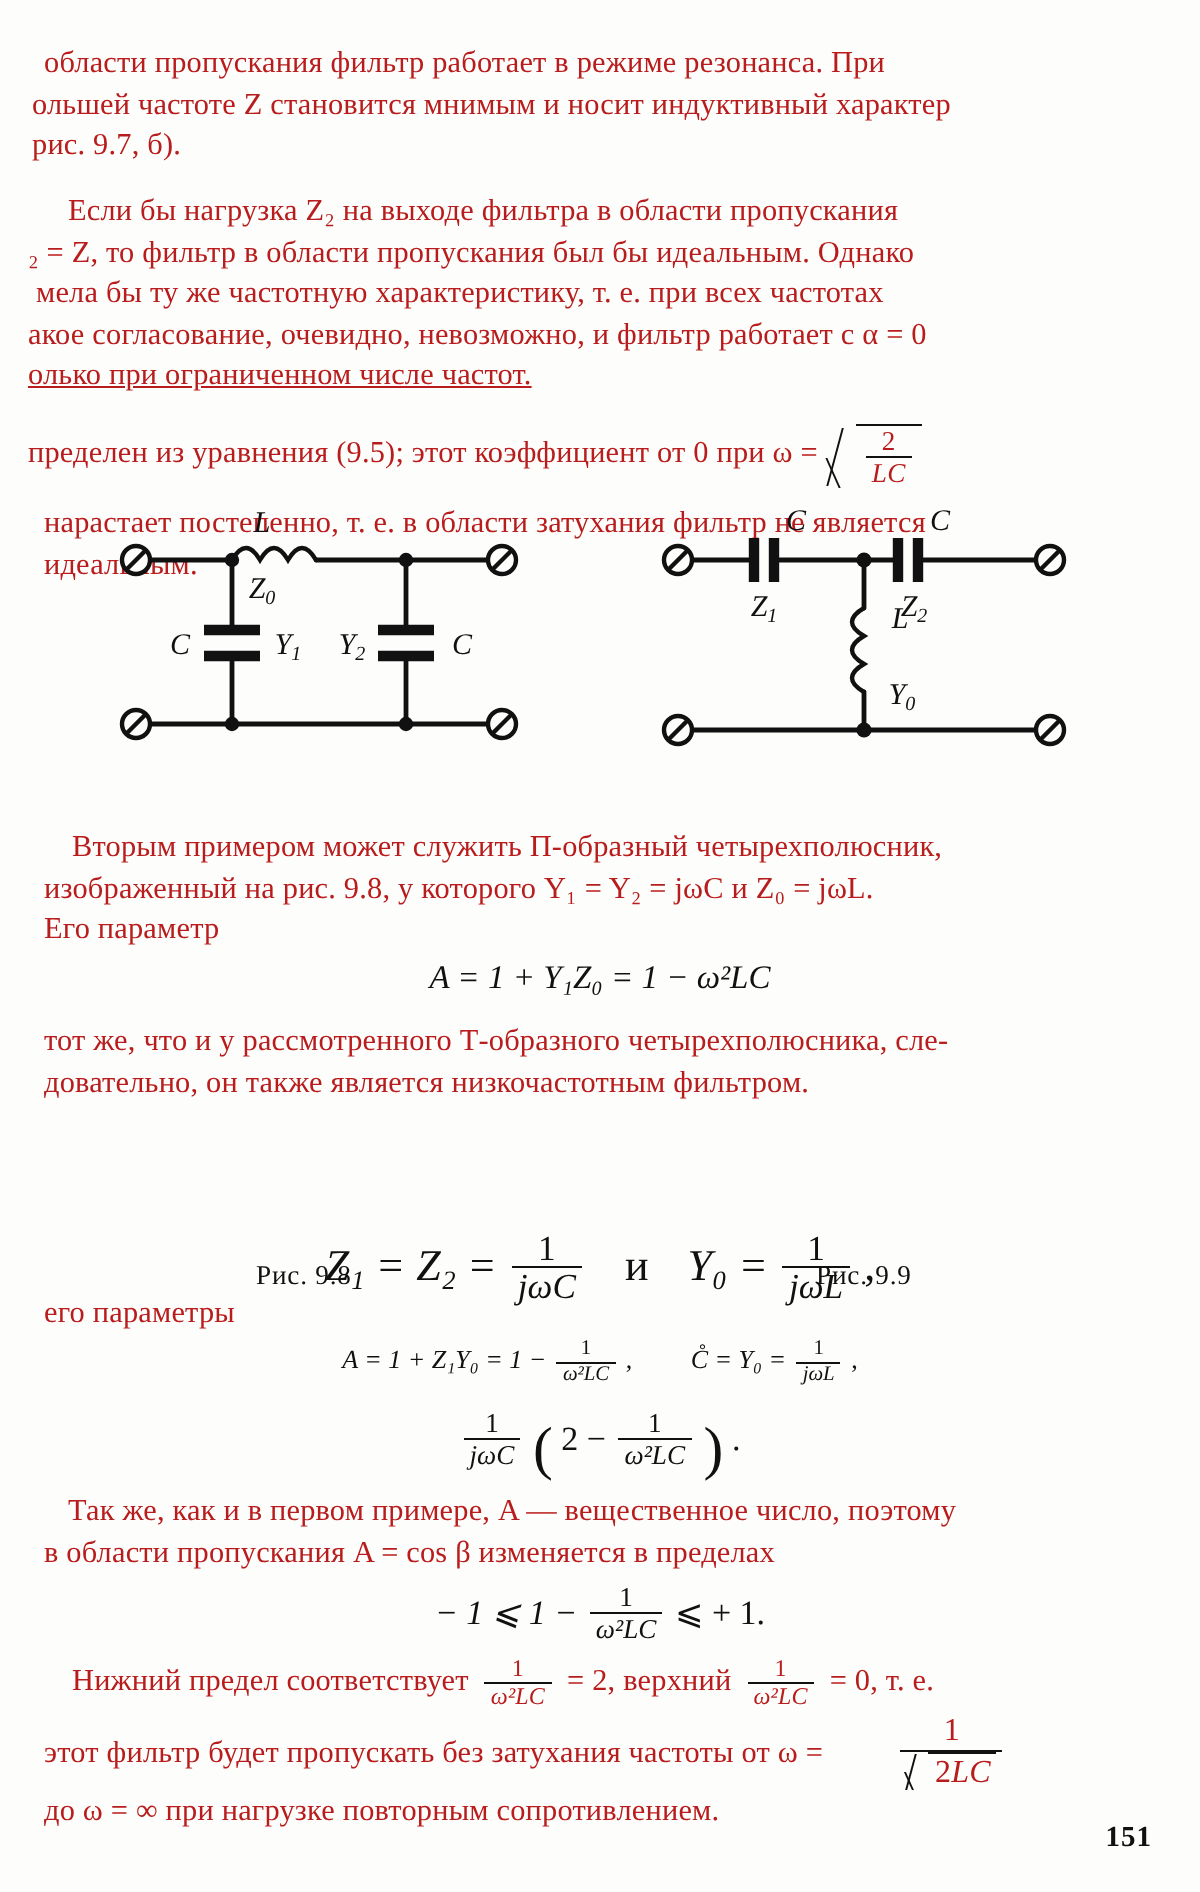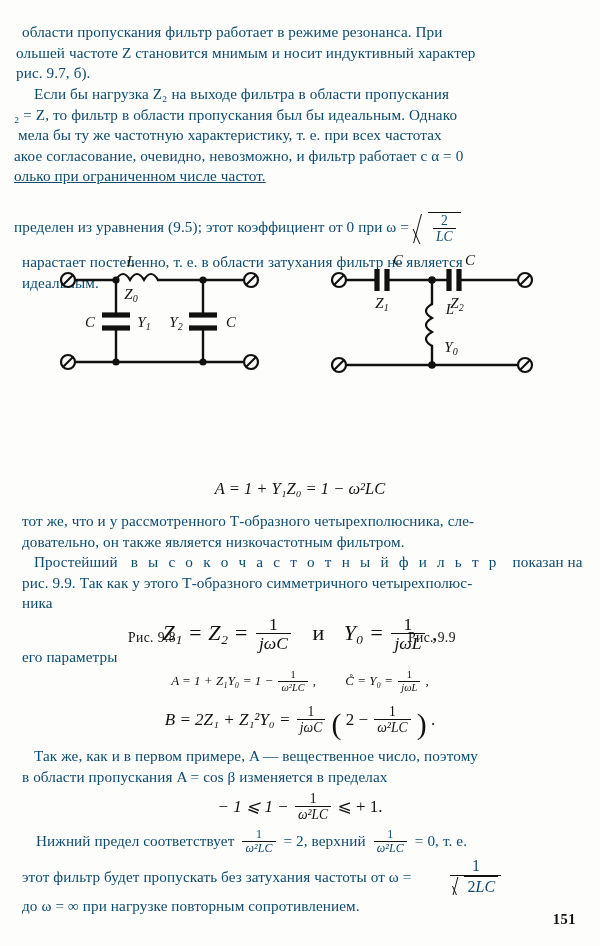--- a/index.html
+++ b/index.html
@@ -13,21 +13,21 @@
   }
   .page{
     position:absolute;inset:0;
     padding:0;
   }
   
   .para{
     font-size:15.2px;
     line-height:20.6px;
     text-align:justify;
-    color:#0c4a6e;
+    color:#b91c1c;
     letter-spacing:.1px;
   }
   .tline{white-space:nowrap;}
   .sp{letter-spacing:3.2px;}
 
   .block{position:absolute;left:22px;width:556px;}
 
   
   .math{
     font-family:"Liberation Serif","DejaVu Serif",serif;
@@ -78,21 +78,21 @@
 <body>
 
 <div class="page">
 
   <div class="block para" style="top:22px;">
     <div class="tline">области пропускания фильтр работает в режиме резонанса. При</div>
     <div class="tline" style="margin-left:-6px;">ольшей частоте Z становится мнимым и носит индуктивный характер</div>
     <div class="tline" style="margin-left:-6px;">рис. 9.7, б).</div>
   </div>
 
-  <div class="block para" style="top:84px;">
+  <div class="block para" style="top:96px;">
     <div class="tline" style="margin-left:12px;">Если бы нагрузка Z₂ на выходе фильтра в области пропускания</div>
     <div class="tline" style="margin-left:-8px;">₂ = Z, то фильтр в области пропускания был бы идеальным. Однако</div>
     <div class="tline" style="margin-left:-4px;">мела бы ту же частотную характеристику, т. е. при всех частотах</div>
     <div class="tline" style="margin-left:-8px;">акое согласование, очевидно, невозможно, и фильтр работает с α = 0</div>
     <div class="tline" style="margin-left:-8px;text-decoration:underline;">олько при ограниченном числе частот.</div>
   </div>
 
   <div class="block" style="top:210px;height:40px;">
     <div class="para tline" style="margin-left:-8px;display:flex;align-items:center;">
       <span>пределен из уравнения (9.5); этот коэффициент от 0 при ω =</span>
@@ -213,39 +213,35 @@
         <text x="152" y="56" text-anchor="middle">Z<tspan font-size="10" dy="3">2</tspan></text>
         <text x="145" y="62" text-anchor="middle">L</text>
         <text x="146" y="100" text-anchor="middle">Y<tspan font-size="10" dy="3">0</tspan></text>
       </g>
     </svg>
 
     <div class="figcap" style="left:128px;">Рис. 9.8</div>
     <div class="figcap" style="left:408px;">Рис. 9.9</div>
   </div>
 
+  <div class="block para" style="top:414px;">
+    <div class="tline" style="margin-left:14px;">Вторым примером может служить П-образный четырехполюсник,</div>
+    <div class="tline">изображенный на рис. 9.8, у которого Y₁ = Y₂ = jωC и Z₀ = jωL.</div>
+    <div class="tline">Его параметр</div>
+  </div>
 
   <div class="block math" style="top:479px;">
     <span>A = 1 + Y₁Z₀ = 1 − ω²LC</span>
   </div>
 
   <div class="block para" style="top:511px;">
     <div class="tline">тот же, что и у рассмотренного Т-образного четырехполюсника, сле-</div>
     <div class="tline">довательно, он также является низкочастотным фильтром.</div>
   </div>
 
-  <div class="block para" style="top:552px;">
-    <div class="tline" style="margin-left:12px;">
-      <span>Простейший</span>
-      <span class="sp" style="margin:0 9px;">в ы с о к о ч а с т о т н ы й   ф и л ь т р</span>
-      <span>показан на</span>
-    </div>
-    <div class="tline">рис. 9.9. Так как у этого Т-образного симметричного четырехполюс-</div>
-    <div class="tline">ника</div>
-  </div>
 
   <div class="block math" style="top:615px;font-size:22px;">
     <span>Z₁ = Z₂ =</span>
     <span class="frac">
       <span class="num up">1</span>
       <span class="den">jωC</span>
     </span>
     <span class="up" style="margin:0 14px;">и</span>
     <span>Y₀ =</span>
     <span class="frac">
@@ -268,21 +264,20 @@
     <span class="up">,</span>
     <span style="margin-left:26px;">C̊ = Y₀ =</span>
     <span class="frac">
       <span class="num up">1</span>
       <span class="den">jωL</span>
     </span>
     <span class="up">,</span>
   </div>
 
   <div class="block math" style="top:705px;font-size:17px;">
-    <span>B = 2Z₁ + Z₁²Y₀ =</span>
     <span class="frac">
       <span class="num up">1</span>
       <span class="den">jωC</span>
     </span>
     <span class="paren">(</span>
     <span class="up">2 −</span>
     <span class="frac">
       <span class="num up">1</span>
       <span class="den">ω²LC</span>
     </span>

